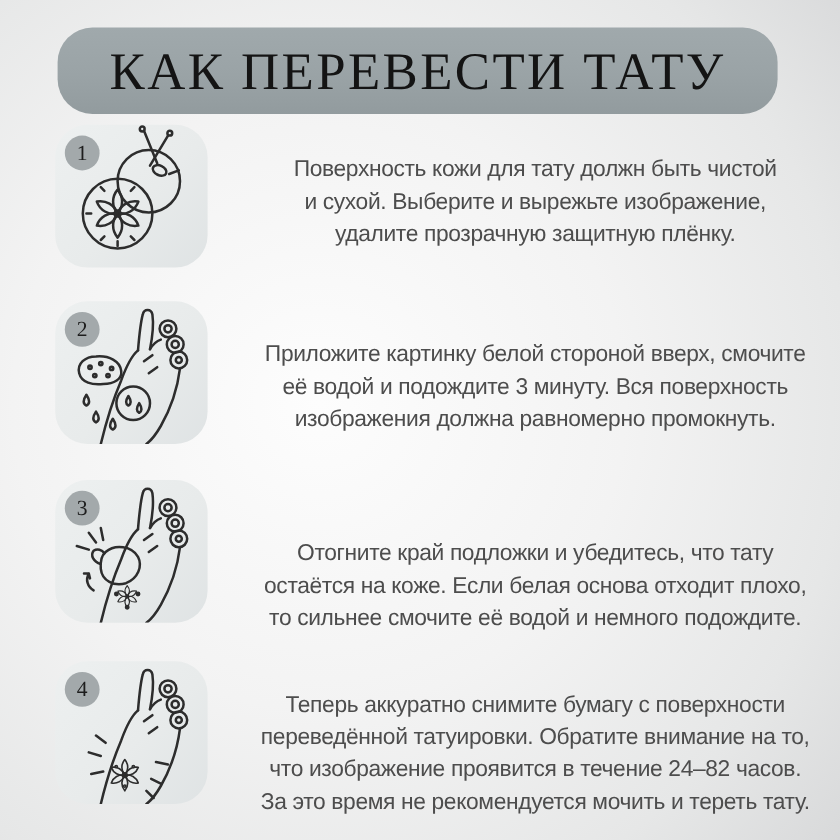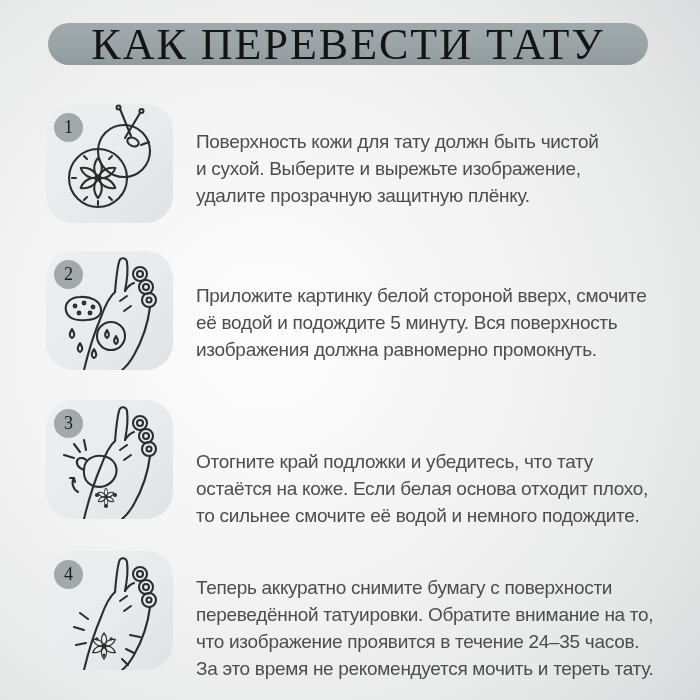--- a/index.html
+++ b/index.html
@@ -19,21 +19,21 @@
   body{
     position:relative;
     overflow:hidden;
     font-family:"Liberation Sans", sans-serif;
     background:radial-gradient(circle at 38% 48%,
       var(--bg-center) 0%, var(--bg-mid) 45%,
       #e6e7e7 78%, var(--bg-edge) 100%);
   }
   .banner{
     position:absolute; left:48px; top:23px;
-    width:600px; height:42px;
+    width:600px; height:72px;
     background:linear-gradient(180deg, #a0a9ac 0%, var(--banner-bg) 55%, #929b9e 100%);
     border-radius:29px;
     display:flex; align-items:center; justify-content:center;
   }
   .banner-title{
     font-family:"Liberation Serif", serif;
     font-size:44px;
     letter-spacing:2px;
     color:var(--banner-text);
     white-space:nowrap;
@@ -63,20 +63,21 @@
   .illus g{
     fill:none; stroke:var(--line-art);
     stroke-width:2.1; stroke-linecap:round; stroke-linejoin:round;
   }
   .step-text{
     position:absolute; left:196px; width:500px;
     font-size:19px; line-height:27px;
     letter-spacing:-0.3px;
     color:var(--body-text);
     white-space:pre-line;
+    text-align:center;
   }
   .step-text.t1{top:128px;}
   .step-text.t2{top:282px;}
   .step-text.t3{top:448px;}
   .step-text.t4{top:574px;}
 </style>
 </head>
 <body>
 
 <div class="banner">
@@ -134,21 +135,21 @@
       <circle cx="57" cy="85" r="14"></circle>
       <path d="M53,79 c2.5,4 2.5,6.5 0,8 c-2.5,-1.5 -2.5,-4 0,-8 Z"></path>
       <path d="M62,85 c2.5,4 2.5,6.5 0,8 c-2.5,-1.5 -2.5,-4 0,-8 Z"></path>
       <path d="M18,78 c3,4.5 3,7.5 0,9 c-3,-1.5 -3,-4.5 0,-9 Z"></path>
       <path d="M26,92 c3,4.5 3,7.5 0,9 c-3,-1.5 -3,-4.5 0,-9 Z"></path>
       <path d="M40,98 c3,4.5 3,7.5 0,9 c-3,-1.5 -3,-4.5 0,-9 Z"></path>
     </g>
   </svg>
 </div>
 <div class="step-text t2">Приложите картинку белой стороной вверх, смочите
-её водой и подождите 5 минуту. Вся поверхность
+её водой и подождите 3 минуту. Вся поверхность
 изображения должна равномерно промокнуть.</div>
 
 <div class="step-box s3">
   <div class="badge">3</div>
   <svg class="illus" viewBox="0 0 127 119">
     <g transform="translate(8,0)">
       <path d="M30,119 C36,94 41,80 47,66 C51,55 55,46 61,41"></path>
       <path d="M61,41 C62,29 63,18 65,11 C66,6 72,6 73,11 C74,18 73,30 71,40"></path>
       <path d="M71,40 C74,35 77,33 80,32"></path>
       <circle cx="86" cy="23" r="7"></circle>
@@ -208,14 +209,14 @@
         <circle cx="11" cy="-11" r="1.5"></circle>
           <circle cx="-11" cy="-11" r="1.5"></circle>
           <circle cx="0" cy="14" r="1.5"></circle>
       </g>
       <path d="M26,62 L34,68 M20,76 L30,79 M22,94 L32,92 M72,98 L80,102 M76,84 L86,86 M68,108 L74,114"></path>
     </g>
   </svg>
 </div>
 <div class="step-text t4">Теперь аккуратно снимите бумагу с поверхности
 переведённой татуировки. Обратите внимание на то,
-что изображение проявится в течение 24–35 часов.
+что изображение проявится в течение 24–82 часов.
 За это время не рекомендуется мочить и тереть тату.</div>
 
 </body></html>

